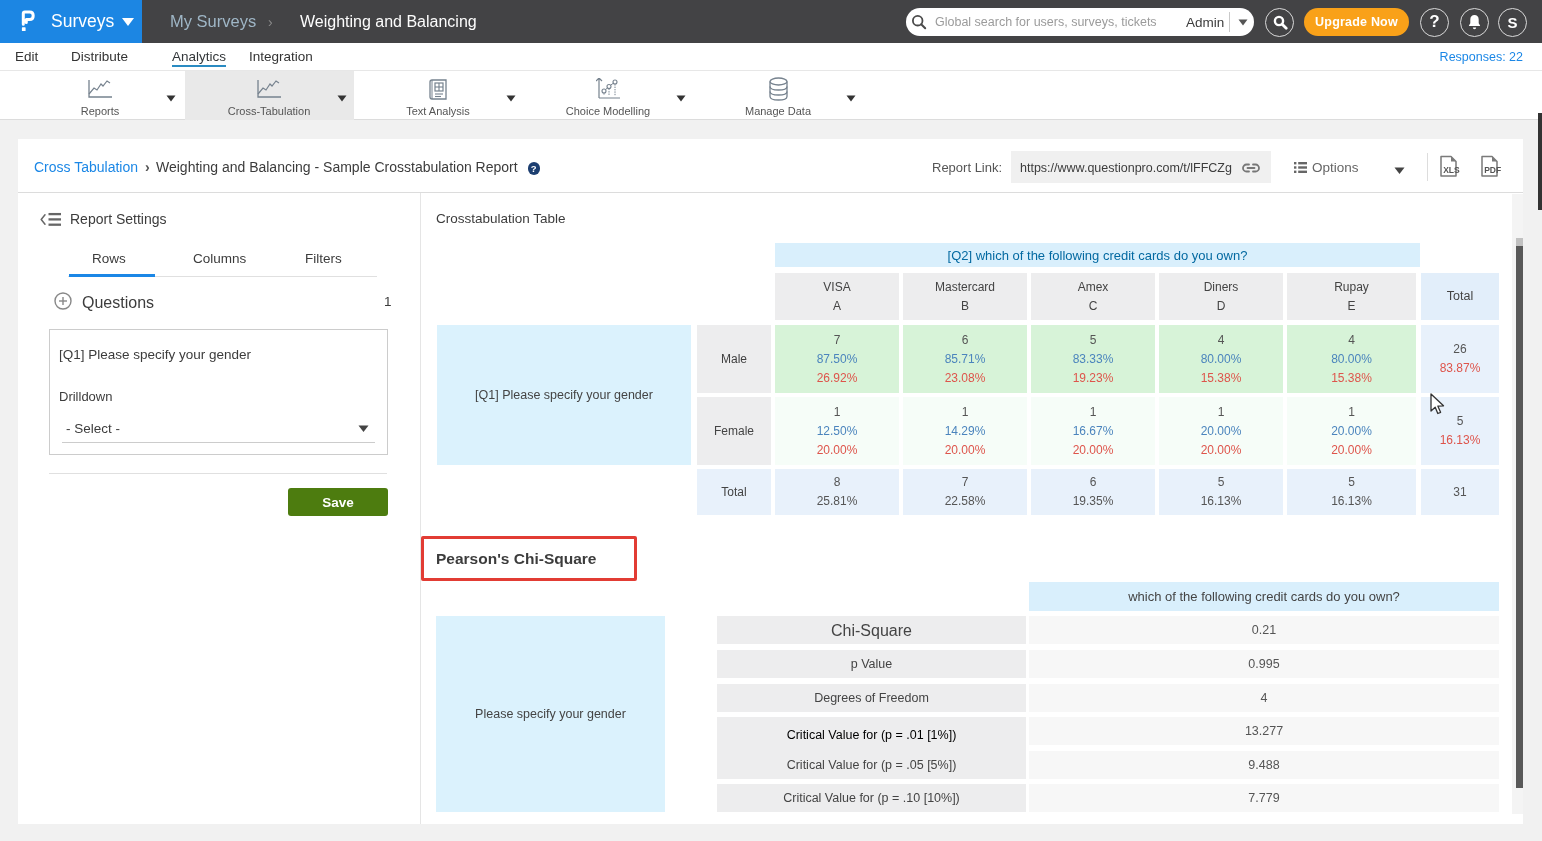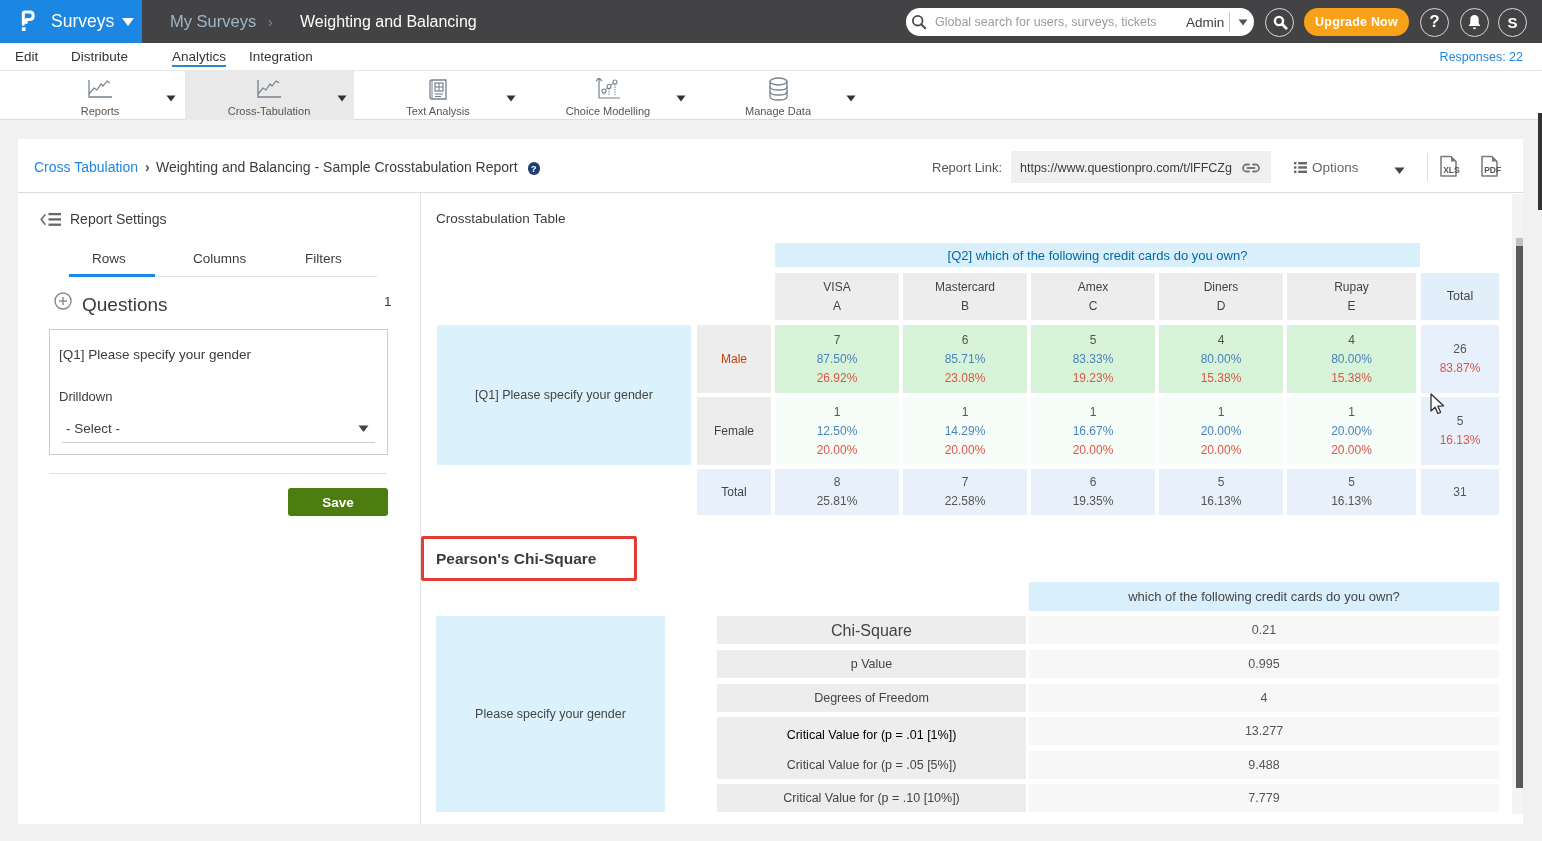--- a/index.html
+++ b/index.html
@@ -201,21 +201,21 @@
   <div class="abs" style="left:68px; top:276px; width:309px; height:1px; background:#e0e0e0;"></div>
   <div class="abs" style="left:69px; top:274px; width:86px; height:3px; background:#1b87e6;"></div>
   <div class="abs" style="left:92px; top:251px; color:#3c3c3c; font-size:13.5px;">Rows</div>
   <div class="abs" style="left:193px; top:251px; color:#3c3c3c; font-size:13.5px;">Columns</div>
   <div class="abs" style="left:305px; top:251px; color:#3c3c3c; font-size:13.5px;">Filters</div>
   <svg class="abs" style="left:54px; top:292px;" width="18" height="18" viewBox="0 0 18 18">
     <circle cx="9" cy="9" r="8" fill="none" stroke="#888" stroke-width="1.4"></circle>
     <line x1="9" y1="5" x2="9" y2="13" stroke="#888" stroke-width="1.4"></line>
     <line x1="5" y1="9" x2="13" y2="9" stroke="#888" stroke-width="1.4"></line>
   </svg>
-  <div class="abs" style="left:82px; top:294px; color:#3c3c3c; font-size:19px;">Questions</div>
+  <div class="abs" style="left:82px; top:294px; color:#3c3c3c; font-size:16px;">Questions</div>
   <div class="abs" style="left:384px; top:294px; color:#3c3c3c; font-size:13.5px;">1</div>
   <div class="abs" style="left:49px; top:329px; width:339px; height:126px; border:1px solid #ccc;"></div>
   <div class="abs" style="left:59px; top:347px; color:#3c3c3c; font-size:13.5px;">[Q1] Please specify your gender</div>
   <div class="abs" style="left:59px; top:389px; color:#3c3c3c; font-size:13px;">Drilldown</div>
   <div class="abs" style="left:66px; top:421px; color:#3c3c3c; font-size:13.5px;">- Select -</div>
   <svg class="abs" style="left:358px; top:425px;" width="11" height="8" viewBox="0 0 11 8">
       <path d="M0.5 0.5 L10.5 0.5 L5.5 7 Z" fill="#444"></path>
     </svg>
   <div class="abs" style="left:62px; top:442px; width:313px; height:1px; background:#ccc;"></div>
   <div class="abs" style="left:49px; top:473px; width:338px; height:1px; background:#e0e0e0;"></div>
@@ -245,21 +245,21 @@
       <span>C</span>
     </div>
   <div class="cell g" style="left:1287px; top:273px; width:129px; height:47px; color:#444;">
       <span>Rupay</span>
       <span>E</span>
     </div>
   <div class="cell thdr" style="left:1421px; top:273px; width:78px; height:47px; font-size:12.5px; color:#444;">Total</div>
   
   <div class="cell qb" style="left:437px; top:325px; width:254px; height:140px; font-size:12.5px; color:#444;">[Q1] Please specify your gender</div>
   
-  <div class="cell g" style="left:697px; top:325px; width:74px; height:68px; color:#c2410c;">Male</div>
+  <div class="cell g" style="left:697px; top:325px; width:74px; height:68px; color:#404040;">Male</div>
   <div class="cell grn" style="left:775px; top:325px; width:124px; height:68px;">
       <span>7</span>
       <span class="bluepct">87.50%</span>
       <span class="redpct">26.92%</span>
     </div>
   <div class="cell grn" style="left:903px; top:325px; width:124px; height:68px;">
       <span>6</span>
       <span class="bluepct">85.71%</span>
       <span class="redpct">23.08%</span>
     </div>

